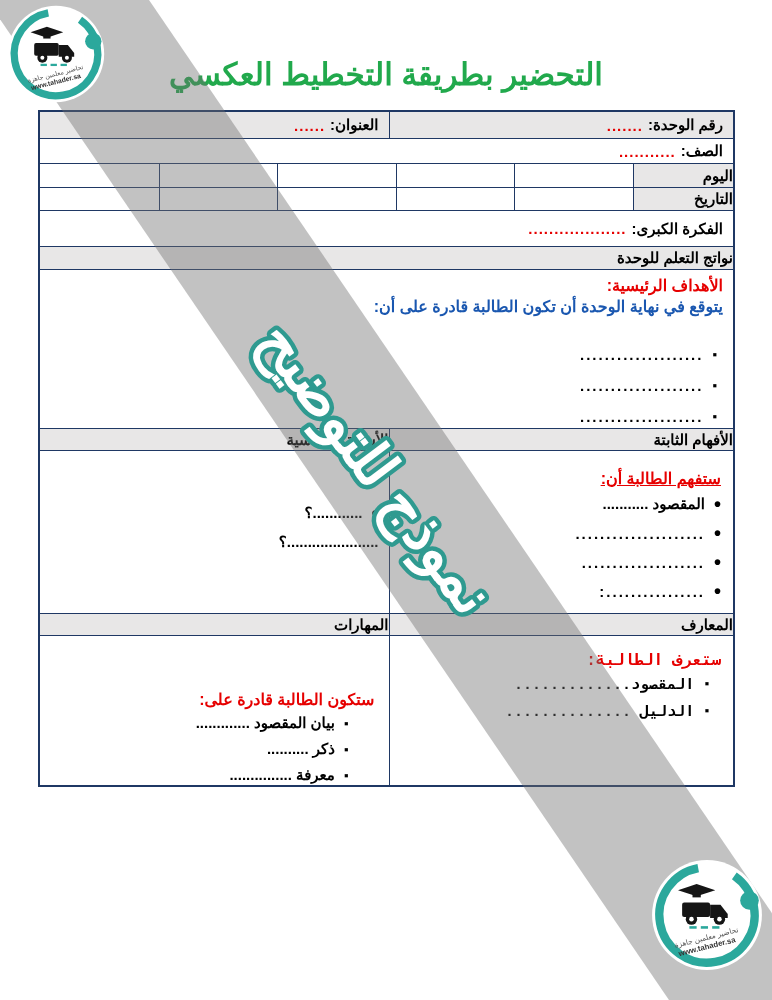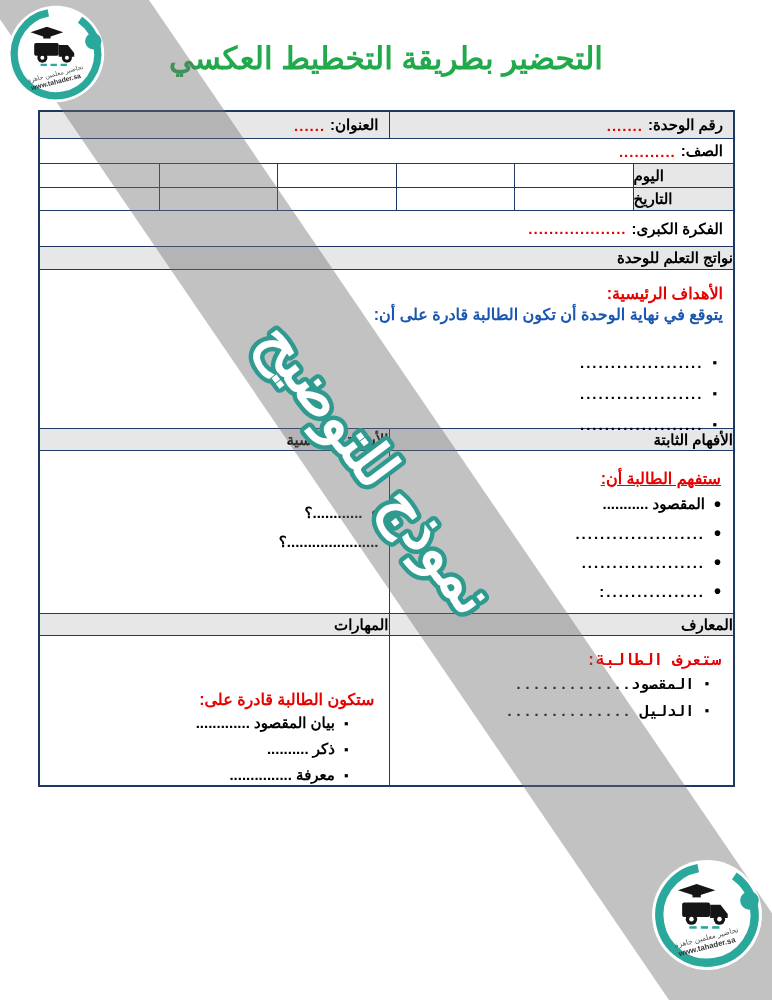--- a/index.html
+++ b/index.html
@@ -8,43 +8,43 @@
     position:relative; width:772px; height:1000px; background:#ffffff;
     font-family:"Liberation Sans", sans-serif; overflow:hidden;
   }
   
   .band {
     position:absolute; left:342px; top:-250px; width:134px; height:1500px;
     background:rgba(109,109,109,0.42); transform:rotate(-34.3deg);
     z-index:3; pointer-events:none;
   }
   .title {
-    position:absolute; top:40px; left:0; right:0; text-align:center;
+    position:absolute; top:56px; left:0; right:0; text-align:center;
     font-size:31px; font-weight:bold; color:#21a94c; z-index:2;
   }
   
   .doc-table {
     position:absolute; left:38px; top:110px; width:697px;
     border:2.5px solid #1f3864; direction:rtl; z-index:1; background:#fff;
   }
   .row { display:flex; direction:rtl; border-bottom:1.5px solid #1f3864; }
   .row:last-child { border-bottom:none; }
   .gray { background:#e8e7e7; }
   .cell { display:flex; align-items:center; }
   .row > .cell:not(:last-child) { border-left:1.5px solid #1f3864; }
   .lbl { font-weight:bold; font-size:15px; color:#000; white-space:nowrap; }
   .dots-red { color:#e60000; font-weight:bold; letter-spacing:1px; margin:0 5px; }
   .hdr { font-weight:bold; font-size:15px; color:#000; width:100%; text-align:right; }
   .pad { padding:0 10px; }
   .c-right { width:345px; }
   .c-left  { width:349px; }
-  .label-cell { width:101px; justify-content:flex-end; }
+  .label-cell { width:101px; justify-content:flex-start; }
   .day-cell { width:119.2px; height:100%; }
   
-  .sec { display:block; padding:6px 10px 0 26px;margin-top:8px; }
+  .sec { display:block; padding:6px 10px 0 26px; }
   .red-h  { color:#e60000; font-weight:bold; font-size:16px; }
   .red-h.u{ text-decoration:underline; }
   .blue-h { color:#1a57b0; font-weight:bold; font-size:16px; margin-top:2px; }
   .blist { display:flex; flex-direction:column; align-items:flex-start; }
   .b-line { display:flex; align-items:center; gap:9px; font-weight:bold;
             font-size:15px; color:#000; }
   .blt { font-size:13px; line-height:1; }
   .blt.rnd { font-size:20px; }
   .dotline { letter-spacing:2px; font-weight:bold; }
   .goal-list { margin:30px 6px 0 0; gap:14px; }

